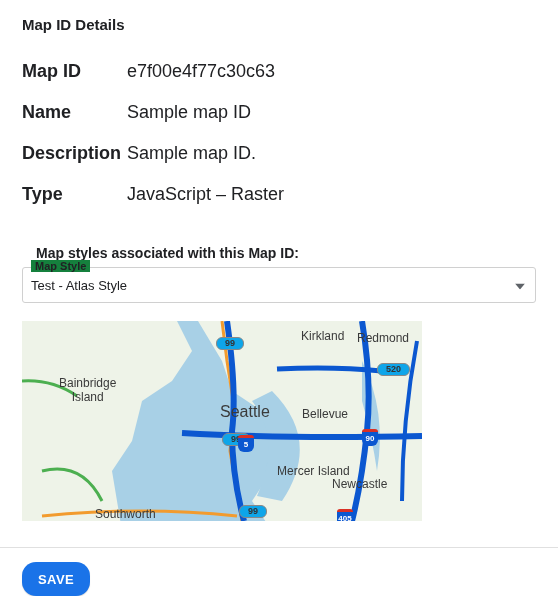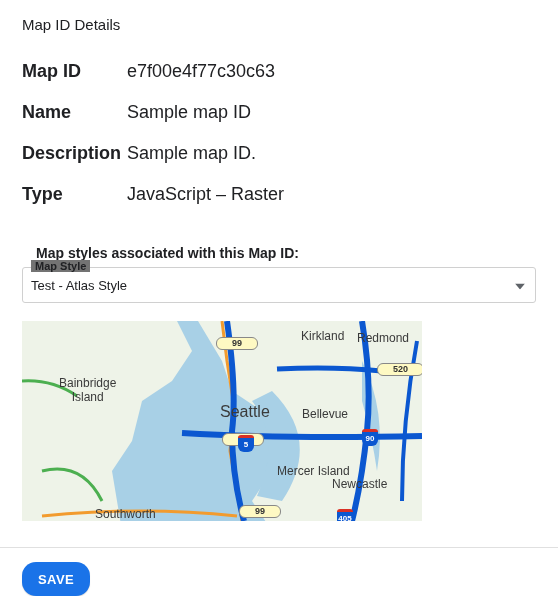--- a/index.html
+++ b/index.html
@@ -10,21 +10,21 @@
     font-size: 13px;
     color: #202124;
     background: #fff;
   }
   .page {
     padding: 16px 22px 0 22px;
     box-sizing: border-box;
   }
   h2.section-title {
     font-size: 15px;
-    font-weight: 400;
+    font-weight: 700;
     margin: 0 0 18px 0;
   }
   h3.assoc-title {
     font-size: 14px;
     font-weight: 700;
     margin: 30px 0 6px 0;
     padding-left: 14px;
   }
   table.detail-table {
     border-collapse: collapse;
@@ -47,21 +47,21 @@
     display: flex;
     align-items: center;
     padding: 0 8px;
     box-sizing: border-box;
     width: 100%;
   }
   .select-legend {
     position: absolute;
     top: -8px;
     left: 8px;
-    background: #737373;
+    background: #15803d;
     padding: 0 4px;
     font-size: 11px;
     font-weight: 600;
     color: #202124;
   }
   .select-value {
     font-size: 13px;
   }
   .select-caret {
     position: absolute;
@@ -101,24 +101,24 @@
     font-size: 13px;
     font-weight: 600;
     letter-spacing: 0.4px;
     cursor: pointer;
     box-shadow: 0 1px 1px rgba(0,0,0,0.15);
   }
   .shield {
     position:absolute;
     font-size:9px;
     font-weight:bold;
-    background:#fef9c3;
+    background:#0ea5e9;
     border:1px solid #888;
     border-radius:6px;
-    padding:0 15px;
+    padding:0 8px;
     color:#333;
     line-height:11px;
   }
   .ishield {
     position:absolute;
     font-size:8px;
     font-weight:bold;
     color:#fff;
     background:#0b57d0;
     width:16px; height:14px;

